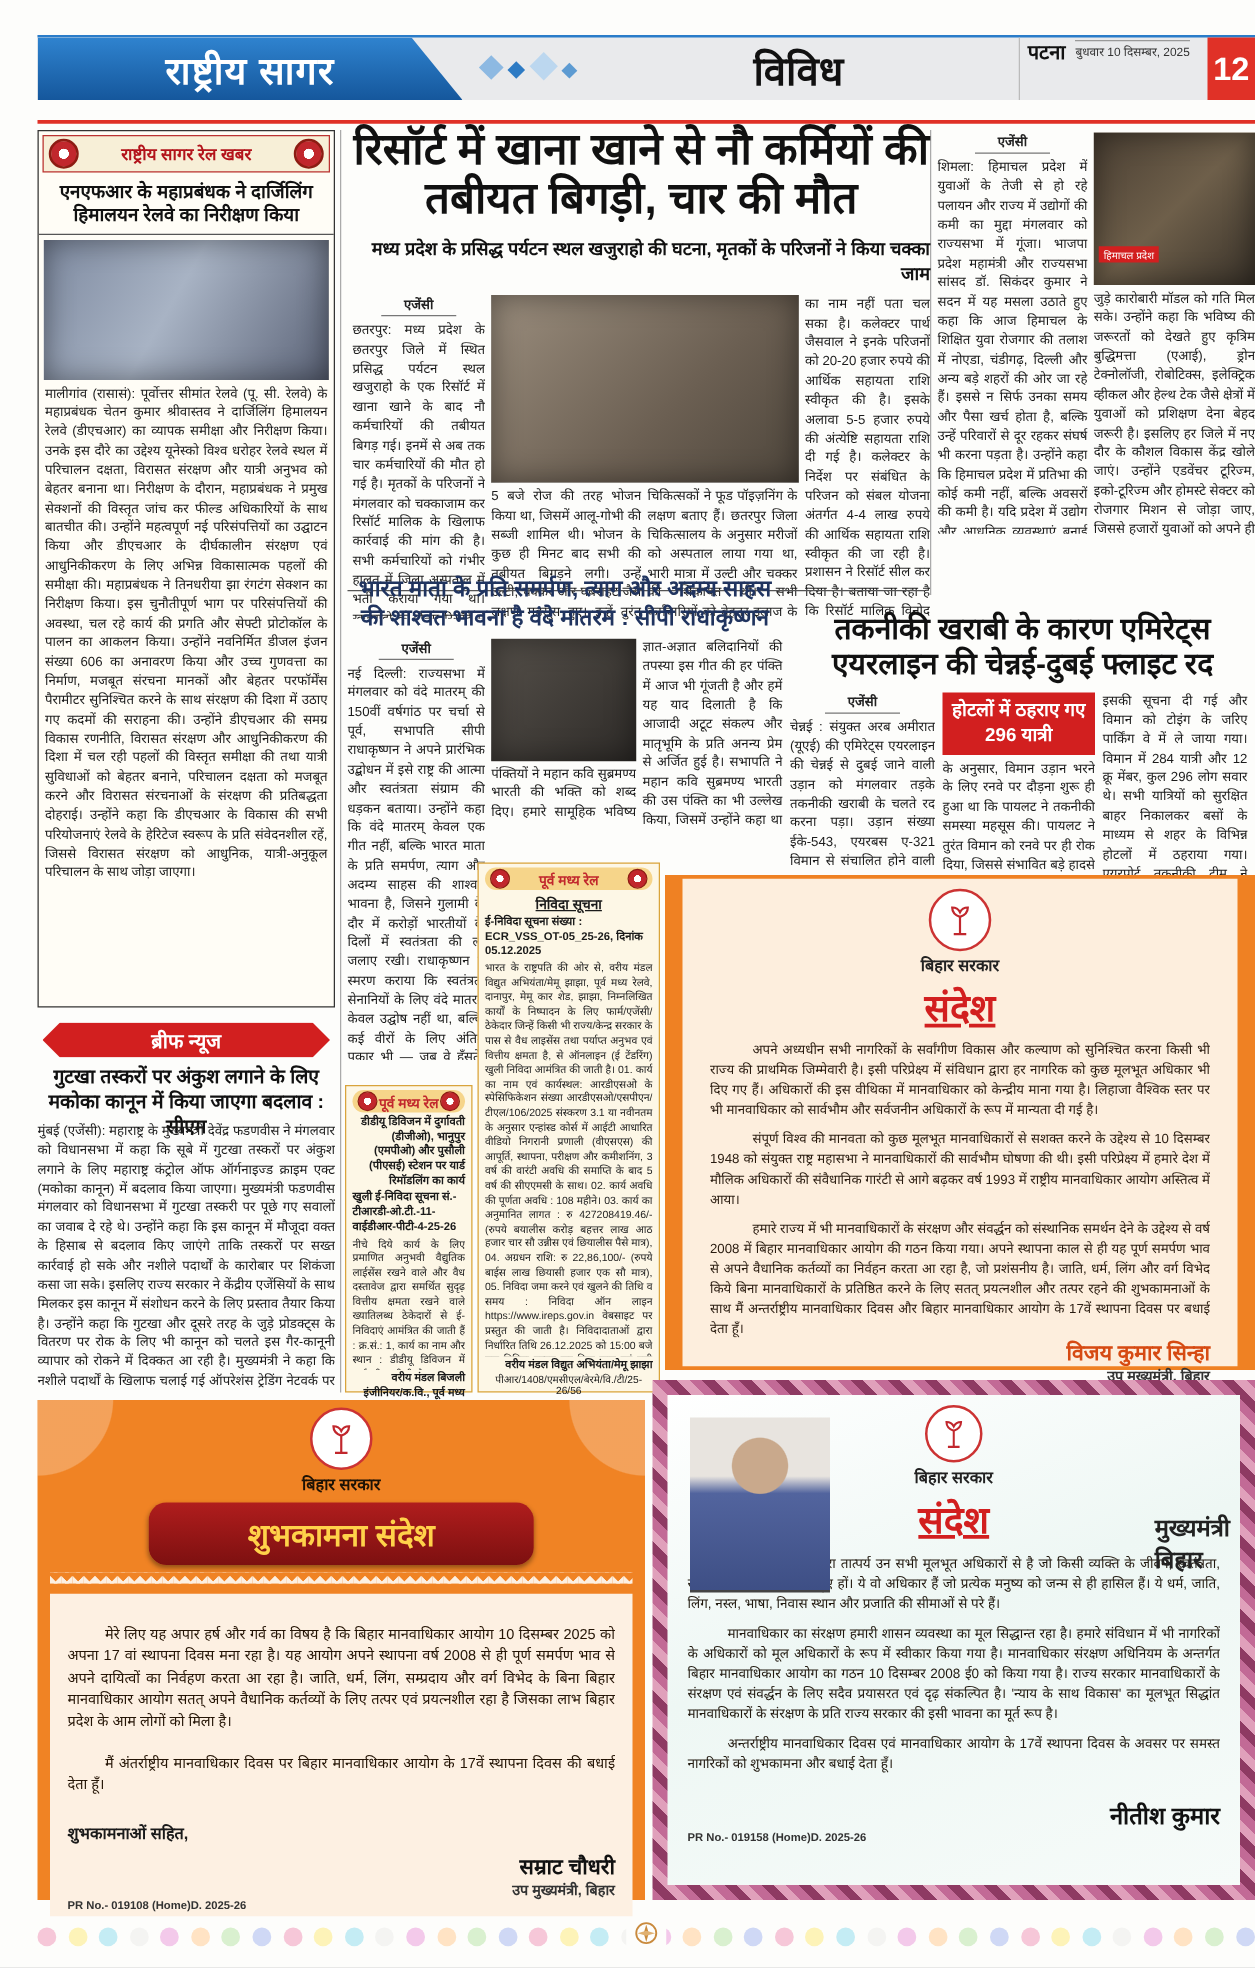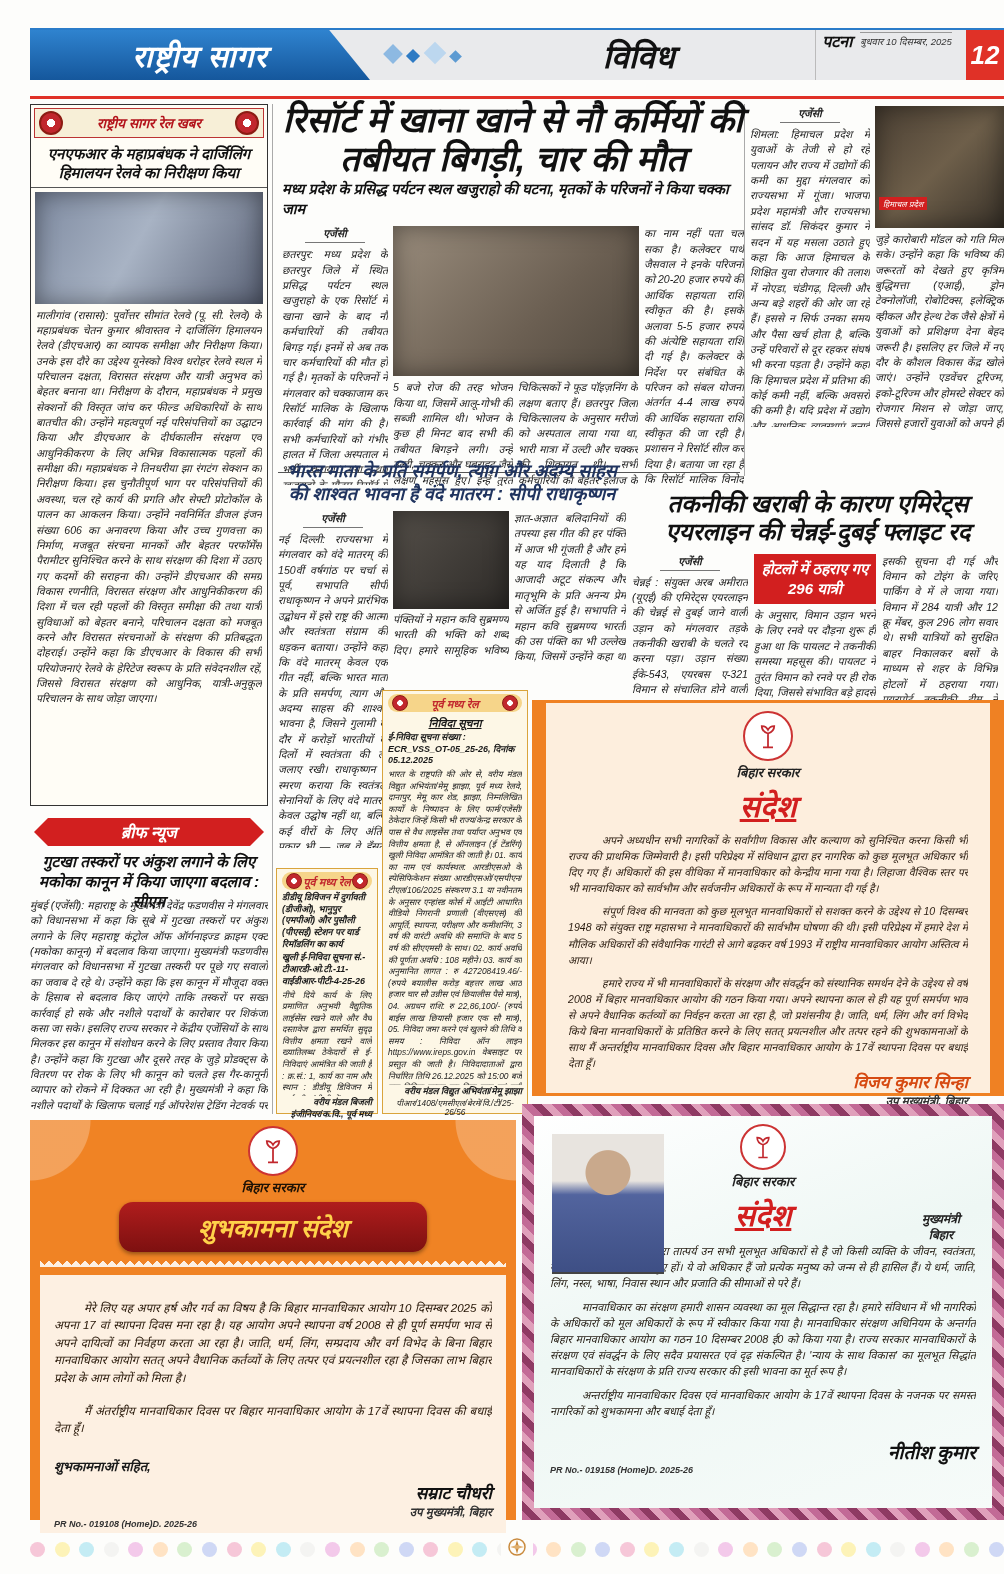--- a/index.html
+++ b/index.html
@@ -1,17 +1,17 @@
 <!DOCTYPE html>
 <html lang="hi"><head>
 <meta charset="utf-8">
 <style>
   html,body{margin:0;padding:0;background:#d8d8d8;}
   #canvas{position:relative;width:1004px;height:1574px;background:#fdfdfb;margin:0 auto;
-          font-family:"Liberation Sans","DejaVu Sans",sans-serif;color:#1a1a1a;overflow:hidden;font-style:italic;}
+          font-family:"Liberation Sans","DejaVu Sans",sans-serif;color:#1a1a1a;overflow:hidden;}
   .abs{position:absolute;}
   
   .mast{left:30px;top:28px;width:974px;height:50px;display:flex;border-top:2px solid #2a7cc9;background:#e9eaec;}
   .mast-logo{width:340px;background:linear-gradient(180deg,#2f83cf,#15579c);clip-path:polygon(0 0,88% 0,100% 100%,0 100%);
              color:#fff;font-size:30px;font-weight:bold;display:flex;align-items:center;justify-content:center;letter-spacing:1px;}
   .mast-mid{flex:1;display:flex;align-items:center;}
   .dia{display:inline-block;transform:rotate(45deg);margin:2px;}
   .mast-section{flex:1;text-align:center;font-size:32px;font-weight:bold;color:#111;}
   .mast-right{width:150px;border-left:1px solid #bbb;display:flex;flex-direction:row;justify-content:center;text-align:center;}
   .mast-city{font-size:16px;font-weight:bold;color:#111;}
@@ -76,21 +76,21 @@
       linear-gradient(-45deg,#fdf0e2 4.5px,transparent 0) 0 0/9px 9px repeat-x;}
   
   .adR{left:522px;top:1104px;width:482px;height:416px;box-sizing:border-box;padding:12px;
        background:repeating-linear-gradient(45deg,#c26a96 0 7px,#8e3a63 7px 14px,#e0a0bb 14px 21px);}
   .adR-inner{width:100%;height:100%;background:linear-gradient(160deg,#ffffff 0%,#eef7f4 45%,#f6fbf9 100%);
        box-sizing:border-box;padding:8px 16px 4px;position:relative;text-align:center;overflow:hidden;}
   .nitish-photo{position:absolute;left:18px;top:18px;width:112px;height:138px;
        background:radial-gradient(circle at 50% 28%,#c9a98c 0 22px,transparent 23px),
                   linear-gradient(180deg,#e8e4df 0 34%,#52649e 44%,#3e4f85 100%);
        border-bottom:2px solid #444;}
-  .adR-role{position:absolute;right:32px;top:96px;font-size:12px;font-weight:bold;color:#222;line-height:1.3;text-align:center;}
+  .adR-role{position:absolute;right:8px;top:96px;font-size:19px;font-weight:bold;color:#222;line-height:1.3;text-align:left;}
   .adR-paras{margin-top:8px;height:196px;overflow:hidden;text-align:justify;}
   .adR-paras p{font-size:10.8px;line-height:1.5;margin:0 0 7px;text-indent:32px;color:#20180e;}
   .sign-black{font-size:19px;font-weight:bold;color:#111;text-align:right;}
   
   .hotbox{background:#d21f1f;color:#fff;font-weight:bold;font-size:15px;text-align:center;line-height:1.35;padding:5px 4px;}
   
   .dots{left:30px;top:1538px;width:974px;height:22px;display:flex;align-items:center;justify-content:space-between;}
   .dot{width:15px;height:15px;border-radius:50%;display:inline-block;}
   .ornament{position:absolute;left:50%;top:50%;transform:translate(-50%,-50%);background:#fdfdfb;padding:0 6px;}
   .photo-label{position:absolute;left:4px;bottom:18px;background:#d21f1f;color:#fff;font-size:8px;padding:1px 4px;}
@@ -136,21 +136,21 @@
     <span>ब्रीफ न्यूज</span>
   </div>
   <div class="abs headline" style="left:30px;top:852px;width:238px;font-size:15.5px;line-height:1.3;text-align:center;">गुटखा तस्करों पर अंकुश लगाने के लिए मकोका कानून में किया जाएगा बदलाव : सीएम</div>
   <div class="abs body-txt" style="left:30px;top:898px;width:238px;height:212px;">मुंबई (एजेंसी): महाराष्ट्र के मुख्यमंत्री देवेंद्र फडणवीस ने मंगलवार को विधानसभा में कहा कि सूबे में गुटखा तस्करों पर अंकुश लगाने के लिए महाराष्ट्र कंट्रोल ऑफ ऑर्गनाइज्ड क्राइम एक्ट (मकोका कानून) में बदलाव किया जाएगा। मुख्यमंत्री फडणवीस मंगलवार को विधानसभा में गुटखा तस्करी पर पूछे गए सवालों का जवाब दे रहे थे। उन्होंने कहा कि इस कानून में मौजूदा वक्त के हिसाब से बदलाव किए जाएंगे ताकि तस्करों पर सख्त कार्रवाई हो सके और नशीले पदार्थों के कारोबार पर शिकंजा कसा जा सके। इसलिए राज्य सरकार ने केंद्रीय एजेंसियों के साथ मिलकर इस कानून में संशोधन करने के लिए प्रस्ताव तैयार किया है। उन्होंने कहा कि गुटखा और दूसरे तरह के जुड़े प्रोडक्ट्स के वितरण पर रोक के लिए भी कानून को चलते इस गैर-कानूनी व्यापार को रोकने में दिक्कत आ रही है। मुख्यमंत्री ने कहा कि नशीले पदार्थों के खिलाफ चलाई गई ऑपरेशंस ट्रेडिंग नेटवर्क पर असरदार तरीके से रोकने के लिए नवी मुंबई, अहमदनगर, नागपुर, यवतमाल, नासिक, बुलढाणा और दूसरे शहरों में नशीले पदार्थों पर कार्रवाई की गई है।</div>
 
   <div class="abs vrule" style="left:272px;top:104px;height:1010px;"></div>
   <div class="abs vrule" style="left:744px;top:104px;height:372px;"></div>
 
   <div class="abs" style="left:282px;top:100px;width:462px;">
     <div class="headline" style="font-size:35px;line-height:1.12;text-align:center;">रिसॉर्ट में खाना खाने से नौ कर्मियों की तबीयत बिगड़ी, चार की मौत</div>
-    <div class="headline" style="font-size:14.5px;text-align:left;margin-top:0;">मध्य प्रदेश के प्रसिद्ध पर्यटन स्थल खजुराहो की घटना, मृतकों के परिजनों ने किया चक्का जाम</div>
+    <div class="headline" style="font-size:14.5px;text-align:right;margin-top:10px;">मध्य प्रदेश के प्रसिद्ध पर्यटन स्थल खजुराहो की घटना, मृतकों के परिजनों ने किया चक्का जाम</div>
     <div style="display:flex;gap:5px;margin-top:8px;">
       <div style="width:106px;">
         <div class="byline">एजेंसी</div>
         <div class="byline-rule"></div>
         <div class="body-txt" style="height:238px;">छतरपुर: मध्य प्रदेश के छतरपुर जिले में स्थित प्रसिद्ध पर्यटन स्थल खजुराहो के एक रिसॉर्ट में खाना खाने के बाद नौ कर्मचारियों की तबीयत बिगड़ गई। इनमें से अब तक चार कर्मचारियों की मौत हो गई है। मृतकों के परिजनों ने मंगलवार को चक्काजाम कर रिसॉर्ट मालिक के खिलाफ कार्रवाई की मांग की है। सभी कर्मचारियों को गंभीर हालत में जिला अस्पताल में भर्ती कराया गया था। खजुराहो के गौतम रिसॉर्ट में काम करने वाले कर्मचारियों ने सोमवार शाम करीब</div>
       </div>
       <div style="width:246px;">
         <div class="photo" style="height:150px;"></div>
         <div style="display:flex;gap:5px;margin-top:4px;">
           <div class="body-txt" style="width:120px;height:106px;">5 बजे रोज की तरह भोजन किया था, जिसमें आलू-गोभी की सब्जी शामिल थी। भोजन के कुछ ही मिनट बाद सभी की तबीयत बिगड़ने लगी। उन्हें उल्टी, चक्कर और घबराहट जैसे लक्षण महसूस हुए। इन्हें तुरंत जिला अस्पताल ले जाया गया, यहां से कर्मचारियों को गंभीर हालत में ग्वालियर रेफर कर दिया गया। ग्वालियर ले जाने के दौरान दो लोगों ने रास्ते में दम तोड़ दिया, जबकि दो की जीएचए अस्पताल में इलाज के दौरान मौत हो गई। वहीं, पांच का इलाज जारी है, इनमें से तीन वेंटिलेटर पर हैं।</div>
@@ -209,21 +209,21 @@
       <div class="body-txt" style="width:116px;height:146px;">इसकी सूचना दी गई और विमान को टोइंग के जरिए पार्किंग वे में ले जाया गया। विमान में 284 यात्री और 12 क्रू मेंबर, कुल 296 लोग सवार थे। सभी यात्रियों को सुरक्षित बाहर निकालकर बसों के माध्यम से शहर के विभिन्न होटलों में ठहराया गया। एयरपोर्ट तकनीकी टीम ने विमान की खराबी दूर करने का प्रयास किया, लेकिन समस्या जटिल होने के कारण उड़ान को स्थगित करना पड़ा।</div>
     </div>
   </div>
 
   <div class="abs tender" style="left:276px;top:868px;width:102px;height:246px;">
     <div class="tender-org">
       <span class="mini-emblem"></span>
       <span>पूर्व मध्य रेल</span>
       <span class="mini-emblem"></span>
     </div>
-    <div class="tender-ref" style="text-align:left;margin-top:2px;">डीडीयू डिविजन में दुर्गावती (डीजीओ), भानुपुर (एमपीओ) और पुसौली (पीएसई) स्टेशन पर यार्ड रिमॉडलिंग का कार्य</div>
+    <div class="tender-ref" style="text-align:right;margin-top:2px;">डीडीयू डिविजन में दुर्गावती (डीजीओ), भानुपुर (एमपीओ) और पुसौली (पीएसई) स्टेशन पर यार्ड रिमॉडलिंग का कार्य</div>
     <div class="tender-ref" style="margin-top:2px;">खुली ई-निविदा सूचना सं.- टीआरडी-ओ.टी.-11-वाईडीआर-पीटी-4-25-26</div>
     <div class="tender-body" style="height:106px;">नीचे दिये कार्य के लिए प्रमाणित अनुभवी वैद्युतिक लाईसेंस रखने वाले और वैध दस्तावेज द्वारा समर्थित सुदृढ़ वित्तीय क्षमता रखने वाले ख्यातिलब्ध ठेकेदारों से ई-निविदाएं आमंत्रित की जाती हैं : क्र.सं.: 1, कार्य का नाम और स्थान : डीडीयू डिविजन में दुर्गावती (डीजीओ), भानुपुर (एमपीओ) और पुसौली (पीएसई) स्टेशन पर यार्ड रिमॉडलिंग का कार्य, क्र.सं. : 2, अनुमानित रकम : ₹ 4,98,08,280.41, क्र.सं. : 3, बयाना राशि : ₹ 399100.00, क्र.सं. : 4, निविदा जमा करने की अंतिम तिथि व समय : दिनांक 29.12.2025 को 12:00 बजे तक। क्र.सं. : 5, वेबसाइट का विवरण जहाँ ई-निविदा की पूर्ण जानकारी उपलब्ध है : www.ireps.gov.in</div>
     <div class="tender-sign">वरीय मंडल बिजली इंजीनियर/क.वि., पूर्व मध्य रेल, डीडीयू</div>
     <div class="tender-pr">पीआर/1416/डीडीयू/टीआरडी/टी/25-26/32</div>
   </div>
 
   <div class="abs tender" style="left:382px;top:690px;width:146px;height:424px;">
     <div class="tender-org">
       <span class="mini-emblem"></span>
       <span>पूर्व मध्य रेल</span>
@@ -285,21 +285,21 @@
       </div>
       <div class="govt-label">बिहार सरकार</div>
       <div class="sandesh-title">संदेश</div>
       <div class="adR-role">
         <div>मुख्यमंत्री</div>
         <div>बिहार</div>
       </div>
       <div class="adR-paras">
         <p>मानवाधिकार से हमारा तात्पर्य उन सभी मूलभूत अधिकारों से है जो किसी व्यक्ति के जीवन, स्वतंत्रता, समानता एवं गरिमा से जुड़े हुए हों। ये वो अधिकार हैं जो प्रत्येक मनुष्य को जन्म से ही हासिल हैं। ये धर्म, जाति, लिंग, नस्ल, भाषा, निवास स्थान और प्रजाति की सीमाओं से परे हैं।</p>
         <p>मानवाधिकार का संरक्षण हमारी शासन व्यवस्था का मूल सिद्धान्त रहा है। हमारे संविधान में भी नागरिकों के अधिकारों को मूल अधिकारों के रूप में स्वीकार किया गया है। मानवाधिकार संरक्षण अधिनियम के अन्तर्गत बिहार मानवाधिकार आयोग का गठन 10 दिसम्बर 2008 ई0 को किया गया है। राज्य सरकार मानवाधिकारों के संरक्षण एवं संवर्द्धन के लिए सदैव प्रयासरत एवं दृढ़ संकल्पित है। 'न्याय के साथ विकास' का मूलभूत सिद्धांत मानवाधिकारों के संरक्षण के प्रति राज्य सरकार की इसी भावना का मूर्त रूप है।</p>
-        <p>अन्तर्राष्ट्रीय मानवाधिकार दिवस एवं मानवाधिकार आयोग के 17वें स्थापना दिवस के नजनक पर समस्त नागरिकों को शुभकामना और बधाई देता हूँ।</p>
+        <p>अन्तर्राष्ट्रीय मानवाधिकार दिवस एवं मानवाधिकार आयोग के 17वें स्थापना दिवस के अवसर पर समस्त नागरिकों को शुभकामना और बधाई देता हूँ।</p>
       </div>
       <div class="sign-black">नीतीश कुमार</div>
       <div class="pr-line">PR No.- 019158 (Home)D. 2025-26</div>
     </div>
   </div>
 
   <div class="abs dots">
     <div class="ornament">
       <svg width="20" height="20" viewBox="0 0 20 20">
         <circle cx="10" cy="10" r="8" fill="none" stroke="#c98a3d" stroke-width="1.5"></circle>

